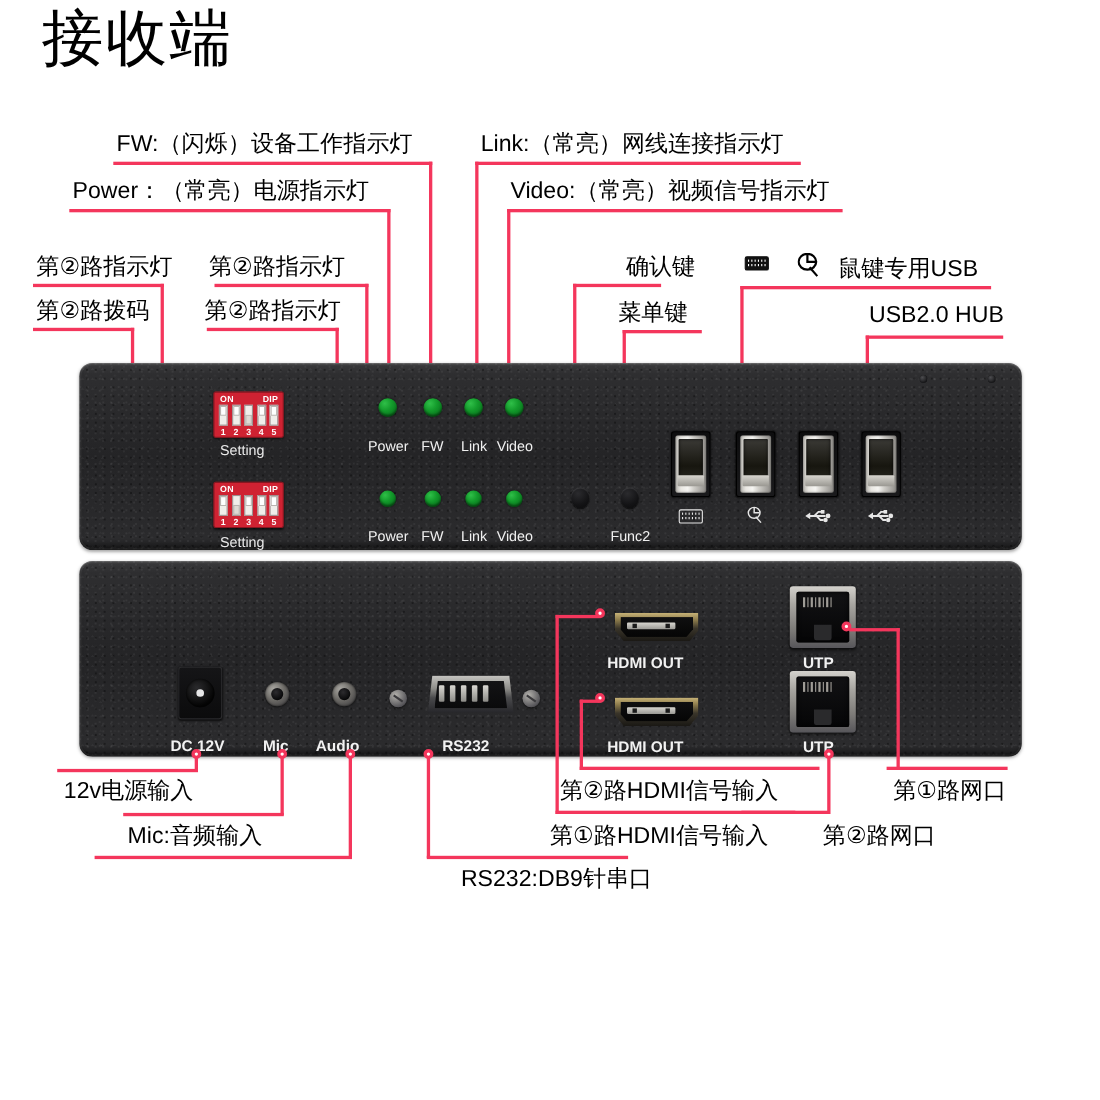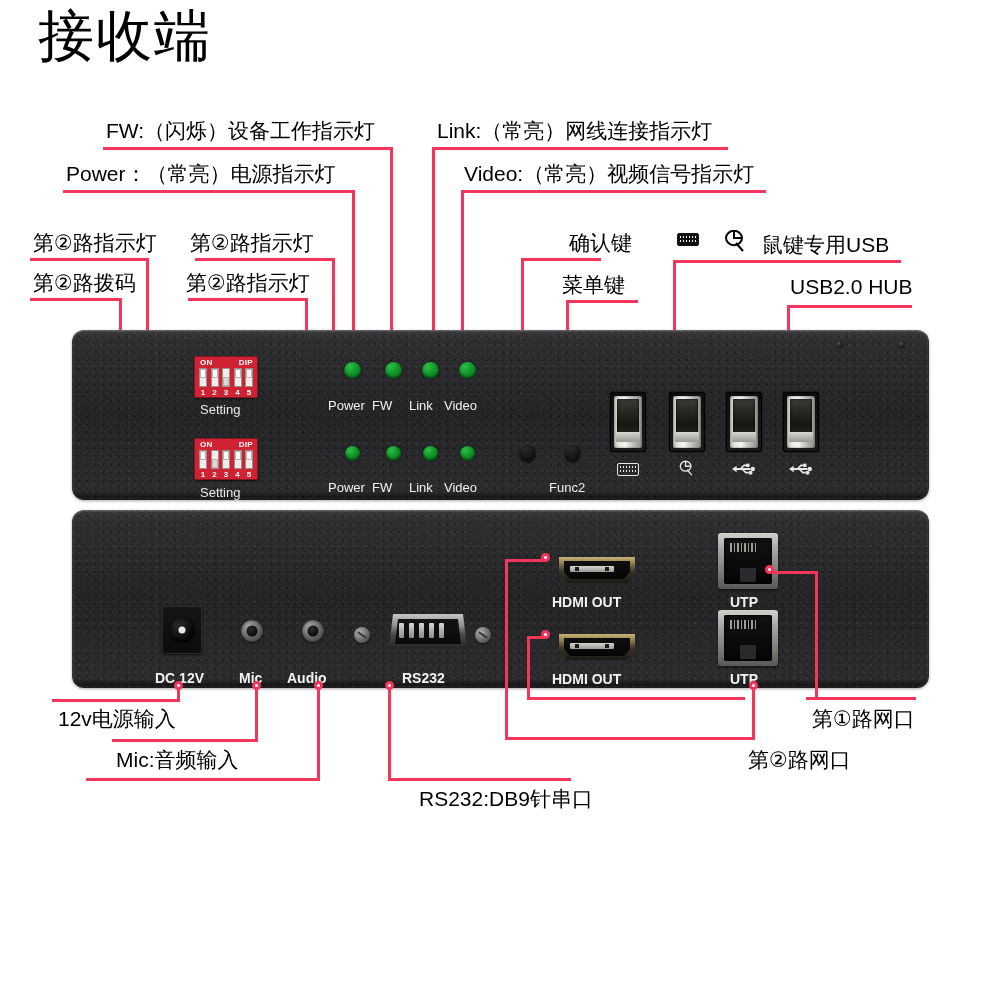--- a/index.html
+++ b/index.html
@@ -79,21 +79,21 @@
   .dip .nums{position:absolute;bottom:1px;left:5px;right:5px;height:9px;display:flex;
              justify-content:space-between;}
   .dip .nums span{font-size:8px;color:#fff;font-weight:bold;width:8px;text-align:center;}
   .dipcap{position:absolute;color:#e9e9e9;font-size:13px;white-space:nowrap;}
 
   
   .led{position:absolute;width:17px;height:17px;border-radius:50%;
        background:radial-gradient(circle at 34% 28%,#2fbf48 0%,#139a2b 40%,#046417 100%);
        box-shadow:0 0 2px rgba(0,0,0,.7),inset 0 -2px 2px rgba(0,0,0,.45);}
   .led.sm{width:15px;height:15px;}
-  .ledlbl{position:absolute;color:#f0f0f0;font-size:13px;white-space:nowrap;}
+  .ledlbl{position:absolute;color:#f0f0f0;font-size:13px;white-space:nowrap;text-align:center;}
 
   
   .pbtn{position:absolute;width:17px;height:19px;border-radius:50%;
         background:radial-gradient(circle at 38% 30%,#2b2b2e 0%,#131315 60%,#0a0a0b 100%);
         box-shadow:inset 0 1px 1px rgba(255,255,255,.12),0 1px 1px rgba(0,0,0,.7);}
 
   
   .usb{position:absolute;width:36px;height:60px;border-radius:3px;
        background:linear-gradient(180deg,#0d0d0e,#1a1a1c);
        box-shadow:inset 0 0 0 1px #000,0 0 2px rgba(0,0,0,.8);padding:3px;box-sizing:border-box;}
@@ -507,20 +507,22 @@
           <i></i>
         </div>
         <div class="key"></div>
     </div>
     <div class="portlbl" style="left:658px;top:161px;">UTP</div>
   </div>
 
   <div class="ann" style="left:58px;top:708px;">12v电源输入</div>
   <div class="ann" style="left:116px;top:749px;text-align:center;">Mic:音频输入</div>
   <div class="ann" style="left:419px;top:788px;">RS232:DB9针串口</div>
+  <div class="ann" style="left:509px;top:708px;">第②路HDMI信号输入</div>
+  <div class="ann" style="left:500px;top:749px;">第①路HDMI信号输入</div>
   <div class="ann" style="left:812px;top:708px;">第①路网口</div>
   <div class="ann" style="left:748px;top:749px;">第②路网口</div>
 
   <div class="dot" style="left:174px;top:681px;"></div>
   <div class="ln lnv" style="left:177px;top:688px;height:13px;"></div>
   <div class="ln lnh" style="left:52px;top:699px;width:128px;"></div>
 
   <div class="dot" style="left:252px;top:681px;"></div>
   <div class="ln lnv" style="left:255px;top:688px;height:53px;"></div>
   <div class="ln lnh" style="left:112px;top:739px;width:146px;"></div>

